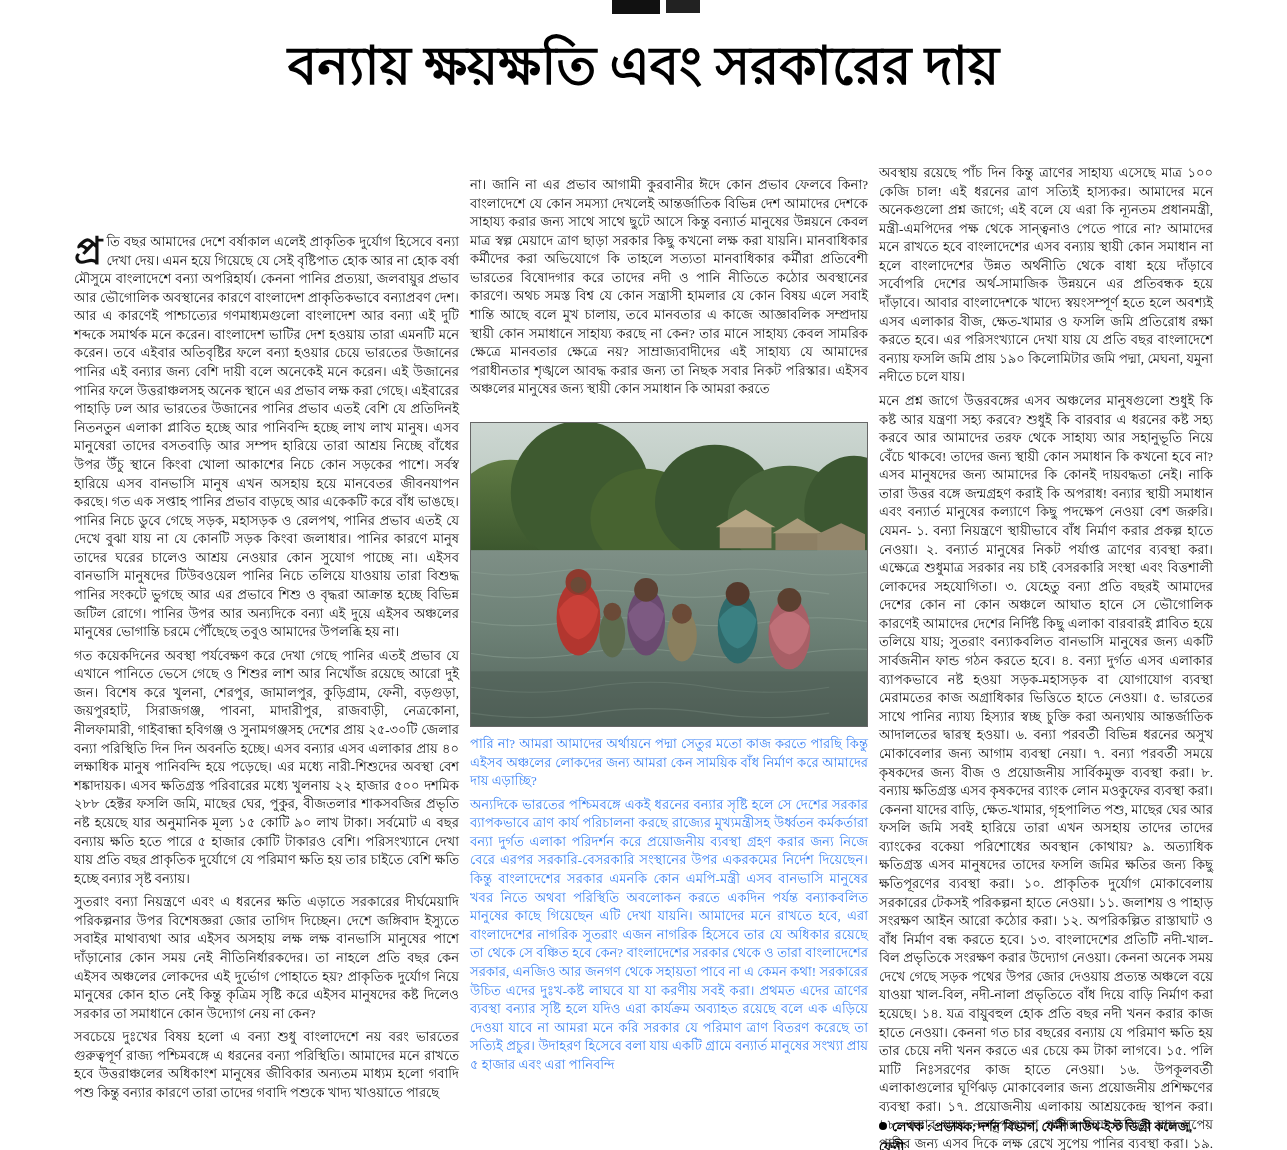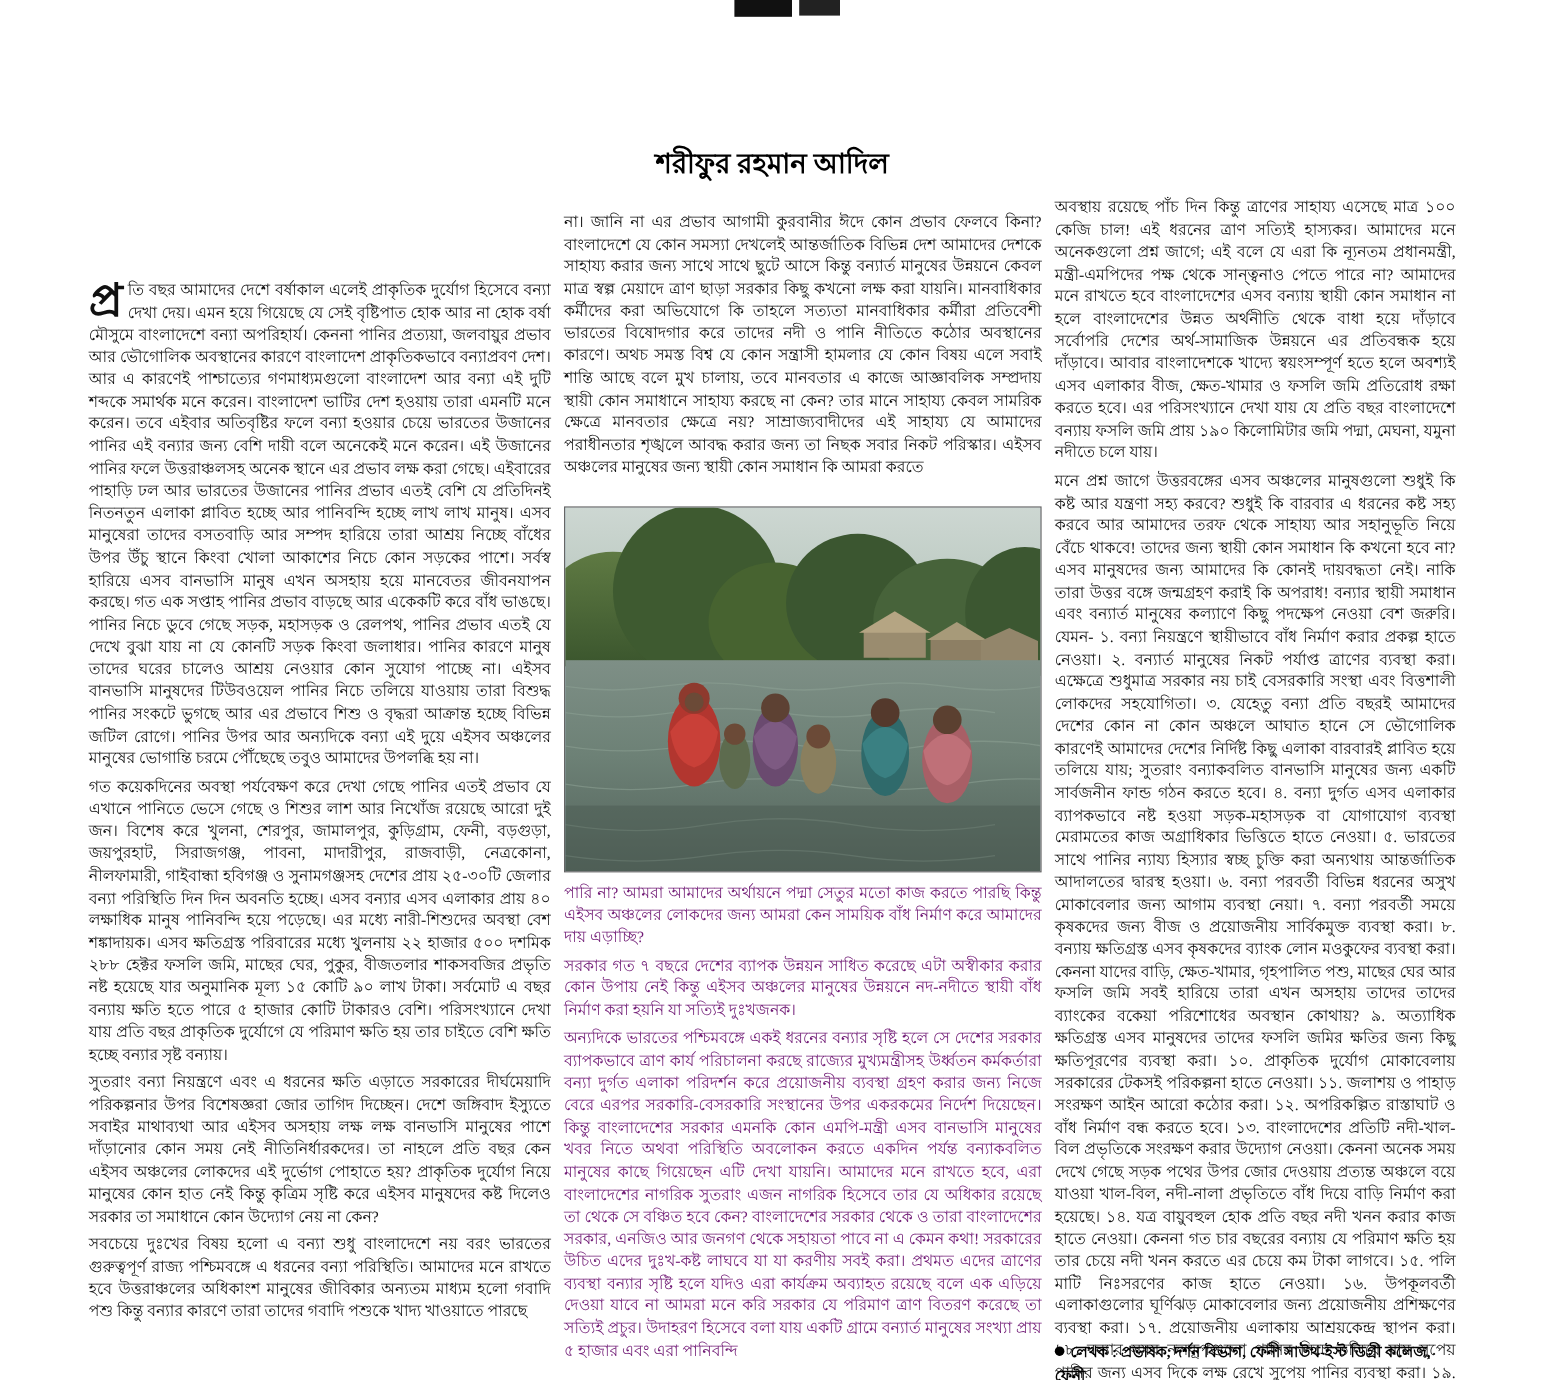--- a/index.html
+++ b/index.html
@@ -120,21 +120,21 @@
 
   .col2-after-photo {
     position: absolute;
     left: 470px;
     top: 735px;
     width: 398px;
     height: 413px;
     font-size: 13.1px;
     line-height: 1.42;
     text-align: justify;
-    color: #701a75;
+    color: #3b82f6;
   }
   .col2-after-photo p { margin: 0 0 5px 0; }
 
   .author-note {
     position: absolute;
     left: 879px;
     top: 1118px;
     width: 340px;
     font-size: 12.6px;
     font-weight: bold;
@@ -153,21 +153,21 @@
 </head>
 <body>
 
 <div class="page">
 
   <div class="topbar-wrap">
     <div class="topbar a"></div>
     <div class="topbar b"></div>
   </div>
 
-  <div class="byline">শরীফুর রহমান আদিল</div>
+  <div class="headline">বন্যায় ক্ষয়ক্ষতি এবং সরকারের দায়</div>
 
 
   <div class="col" id="col1">
     <p class="dropcap-para">প্রতি বছর আমাদের দেশে বর্ষাকাল এলেই প্রাকৃতিক দুর্যোগ হিসেবে বন্যা দেখা দেয়। এমন হয়ে গিয়েছে যে সেই বৃষ্টিপাত হোক আর না হোক বর্ষা মৌসুমে বাংলাদেশে বন্যা অপরিহার্য। কেননা পানির প্রত্যয়া, জলবায়ুর প্রভাব আর ভৌগোলিক অবস্থানের কারণে বাংলাদেশ প্রাকৃতিকভাবে বন্যাপ্রবণ দেশ। আর এ কারণেই পাশ্চাত্যের গণমাধ্যমগুলো বাংলাদেশ আর বন্যা এই দুটি শব্দকে সমার্থক মনে করেন। বাংলাদেশ ভাটির দেশ হওয়ায় তারা এমনটি মনে করেন। তবে এইবার অতিবৃষ্টির ফলে বন্যা হওয়ার চেয়ে ভারতের উজানের পানির এই বন্যার জন্য বেশি দায়ী বলে অনেকেই মনে করেন। এই উজানের পানির ফলে উত্তরাঞ্চলসহ অনেক স্থানে এর প্রভাব লক্ষ করা গেছে। এইবারের পাহাড়ি ঢল আর ভারতের উজানের পানির প্রভাব এতই বেশি যে প্রতিদিনই নিতনতুন এলাকা প্লাবিত হচ্ছে আর পানিবন্দি হচ্ছে লাখ লাখ মানুষ। এসব মানুষেরা তাদের বসতবাড়ি আর সম্পদ হারিয়ে তারা আশ্রয় নিচ্ছে বাঁধের উপর উঁচু স্থানে কিংবা খোলা আকাশের নিচে কোন সড়কের পাশে। সর্বস্ব হারিয়ে এসব বানভাসি মানুষ এখন অসহায় হয়ে মানবেতর জীবনযাপন করছে। গত এক সপ্তাহ পানির প্রভাব বাড়ছে আর একেকটি করে বাঁধ ভাঙছে। পানির নিচে ডুবে গেছে সড়ক, মহাসড়ক ও রেলপথ, পানির প্রভাব এতই যে দেখে বুঝা যায় না যে কোনটি সড়ক কিংবা জলাধার। পানির কারণে মানুষ তাদের ঘরের চালেও আশ্রয় নেওয়ার কোন সুযোগ পাচ্ছে না। এইসব বানভাসি মানুষদের টিউবওয়েল পানির নিচে তলিয়ে যাওয়ায় তারা বিশুদ্ধ পানির সংকটে ভুগছে আর এর প্রভাবে শিশু ও বৃদ্ধরা আক্রান্ত হচ্ছে বিভিন্ন জটিল রোগে। পানির উপর আর অন্যদিকে বন্যা এই দুয়ে এইসব অঞ্চলের মানুষের ভোগান্তি চরমে পৌঁছেছে তবুও আমাদের উপলব্ধি হয় না।</p>
     <p>গত কয়েকদিনের অবস্থা পর্যবেক্ষণ করে দেখা গেছে পানির এতই প্রভাব যে এখানে পানিতে ভেসে গেছে ও শিশুর লাশ আর নিখোঁজ রয়েছে আরো দুই জন। বিশেষ করে খুলনা, শেরপুর, জামালপুর, কুড়িগ্রাম, ফেনী, বড়গুড়া, জয়পুরহাট, সিরাজগঞ্জ, পাবনা, মাদারীপুর, রাজবাড়ী, নেত্রকোনা, নীলফামারী, গাইবান্ধা হবিগঞ্জ ও সুনামগঞ্জসহ দেশের প্রায় ২৫-৩০টি জেলার বন্যা পরিস্থিতি দিন দিন অবনতি হচ্ছে। এসব বন্যার এসব এলাকার প্রায় ৪০ লক্ষাধিক মানুষ পানিবন্দি হয়ে পড়েছে। এর মধ্যে নারী-শিশুদের অবস্থা বেশ শঙ্কাদায়ক। এসব ক্ষতিগ্রস্ত পরিবারের মধ্যে খুলনায় ২২ হাজার ৫০০ দশমিক ২৮৮ হেক্টর ফসলি জমি, মাছের ঘের, পুকুর, বীজতলার শাকসবজির প্রভৃতি নষ্ট হয়েছে যার অনুমানিক মূল্য ১৫ কোটি ৯০ লাখ টাকা। সর্বমোট এ বছর বন্যায় ক্ষতি হতে পারে ৫ হাজার কোটি টাকারও বেশি। পরিসংখ্যানে দেখা যায় প্রতি বছর প্রাকৃতিক দুর্যোগে যে পরিমাণ ক্ষতি হয় তার চাইতে বেশি ক্ষতি হচ্ছে বন্যার সৃষ্ট বন্যায়।</p>
     <p>সুতরাং বন্যা নিয়ন্ত্রণে এবং এ ধরনের ক্ষতি এড়াতে সরকারের দীর্ঘমেয়াদি পরিকল্পনার উপর বিশেষজ্ঞরা জোর তাগিদ দিচ্ছেন। দেশে জঙ্গিবাদ ইস্যুতে সবাইর মাথাব্যথা আর এইসব অসহায় লক্ষ লক্ষ বানভাসি মানুষের পাশে দাঁড়ানোর কোন সময় নেই নীতিনির্ধারকদের। তা নাহলে প্রতি বছর কেন এইসব অঞ্চলের লোকদের এই দুর্ভোগ পোহাতে হয়? প্রাকৃতিক দুর্যোগ নিয়ে মানুষের কোন হাত নেই কিন্তু কৃত্রিম সৃষ্টি করে এইসব মানুষদের কষ্ট দিলেও সরকার তা সমাধানে কোন উদ্যোগ নেয় না কেন?</p>
     <p>সবচেয়ে দুঃখের বিষয় হলো এ বন্যা শুধু বাংলাদেশে নয় বরং ভারতের গুরুত্বপূর্ণ রাজ্য পশ্চিমবঙ্গে এ ধরনের বন্যা পরিস্থিতি। আমাদের মনে রাখতে হবে উত্তরাঞ্চলের অধিকাংশ মানুষের জীবিকার অন্যতম মাধ্যম হলো গবাদি পশু কিন্তু বন্যার কারণে তারা তাদের গবাদি পশুকে খাদ্য খাওয়াতে পারছে</p>
   </div>
 
   <div class="col" id="col2">
@@ -242,21 +242,20 @@
         <path d="M300 204 q20 -28 40 0 q-4 25 -20 29 q-16 -4 -20 -29z" fill="#bf7078"></path>
         <circle cx="320" cy="178" r="12" fill="#5b4030"></circle>
       </g>
 
       <rect x="0" y="250" width="398" height="55" fill="#4a584f" opacity="0.45"></rect>
     </svg>
   </div>
 
   <div class="col2-after-photo">
     <p>পারি না? আমরা আমাদের অর্থায়নে পদ্মা সেতুর মতো কাজ করতে পারছি কিন্তু এইসব অঞ্চলের লোকদের জন্য আমরা কেন সাময়িক বাঁধ নির্মাণ করে আমাদের দায় এড়াচ্ছি?</p>
-    <p>সরকার গত ৭ বছরে দেশের ব্যাপক উন্নয়ন সাধিত করেছে এটা অস্বীকার করার কোন উপায় নেই কিন্তু এইসব অঞ্চলের মানুষের উন্নয়নে নদ-নদীতে স্থায়ী বাঁধ নির্মাণ করা হয়নি যা সত্যিই দুঃখজনক।</p>
     <p>অন্যদিকে ভারতের পশ্চিমবঙ্গে একই ধরনের বন্যার সৃষ্টি হলে সে দেশের সরকার ব্যাপকভাবে ত্রাণ কার্য পরিচালনা করছে রাজ্যের মুখ্যমন্ত্রীসহ উর্ধ্বতন কর্মকর্তারা বন্যা দুর্গত এলাকা পরিদর্শন করে প্রয়োজনীয় ব্যবস্থা গ্রহণ করার জন্য নিজে বেরে এরপর সরকারি-বেসরকারি সংস্থানের উপর একরকমের নির্দেশ দিয়েছেন। কিন্তু বাংলাদেশের সরকার এমনকি কোন এমপি-মন্ত্রী এসব বানভাসি মানুষের খবর নিতে অথবা পরিস্থিতি অবলোকন করতে একদিন পর্যন্ত বন্যাকবলিত মানুষের কাছে গিয়েছেন এটি দেখা যায়নি। আমাদের মনে রাখতে হবে, এরা বাংলাদেশের নাগরিক সুতরাং এজন নাগরিক হিসেবে তার যে অধিকার রয়েছে তা থেকে সে বঞ্চিত হবে কেন? বাংলাদেশের সরকার থেকে ও তারা বাংলাদেশের সরকার, এনজিও আর জনগণ থেকে সহায়তা পাবে না এ কেমন কথা! সরকারের উচিত এদের দুঃখ-কষ্ট লাঘবে যা যা করণীয় সবই করা। প্রথমত এদের ত্রাণের ব্যবস্থা বন্যার সৃষ্টি হলে যদিও এরা কার্যক্রম অব্যাহত রয়েছে বলে এক এড়িয়ে দেওয়া যাবে না আমরা মনে করি সরকার যে পরিমাণ ত্রাণ বিতরণ করেছে তা সত্যিই প্রচুর। উদাহরণ হিসেবে বলা যায় একটি গ্রামে বন্যার্ত মানুষের সংখ্যা প্রায় ৫ হাজার এবং এরা পানিবন্দি</p>
   </div>
 
   <div class="col" id="col3">
     <p>অবস্থায় রয়েছে পাঁচ দিন কিন্তু ত্রাণের সাহায্য এসেছে মাত্র ১০০ কেজি চাল! এই ধরনের ত্রাণ সত্যিই হাস্যকর। আমাদের মনে অনেকগুলো প্রশ্ন জাগে; এই বলে যে এরা কি ন্যূনতম প্রধানমন্ত্রী, মন্ত্রী-এমপিদের পক্ষ থেকে সান্ত্বনাও পেতে পারে না? আমাদের মনে রাখতে হবে বাংলাদেশের এসব বন্যায় স্থায়ী কোন সমাধান না হলে বাংলাদেশের উন্নত অর্থনীতি থেকে বাধা হয়ে দাঁড়াবে সর্বোপরি দেশের অর্থ-সামাজিক উন্নয়নে এর প্রতিবন্ধক হয়ে দাঁড়াবে। আবার বাংলাদেশকে খাদ্যে স্বয়ংসম্পূর্ণ হতে হলে অবশ্যই এসব এলাকার বীজ, ক্ষেত-খামার ও ফসলি জমি প্রতিরোধ রক্ষা করতে হবে। এর পরিসংখ্যানে দেখা যায় যে প্রতি বছর বাংলাদেশে বন্যায় ফসলি জমি প্রায় ১৯০ কিলোমিটার জমি পদ্মা, মেঘনা, যমুনা নদীতে চলে যায়।</p>
     <p>মনে প্রশ্ন জাগে উত্তরবঙ্গের এসব অঞ্চলের মানুষগুলো শুধুই কি কষ্ট আর যন্ত্রণা সহ্য করবে? শুধুই কি বারবার এ ধরনের কষ্ট সহ্য করবে আর আমাদের তরফ থেকে সাহায্য আর সহানুভূতি নিয়ে বেঁচে থাকবে! তাদের জন্য স্থায়ী কোন সমাধান কি কখনো হবে না? এসব মানুষদের জন্য আমাদের কি কোনই দায়বদ্ধতা নেই। নাকি তারা উত্তর বঙ্গে জন্মগ্রহণ করাই কি অপরাধ! বন্যার স্থায়ী সমাধান এবং বন্যার্ত মানুষের কল্যাণে কিছু পদক্ষেপ নেওয়া বেশ জরুরি। যেমন- ১. বন্যা নিয়ন্ত্রণে স্থায়ীভাবে বাঁধ নির্মাণ করার প্রকল্প হাতে নেওয়া। ২. বন্যার্ত মানুষের নিকট পর্যাপ্ত ত্রাণের ব্যবস্থা করা। এক্ষেত্রে শুধুমাত্র সরকার নয় চাই বেসরকারি সংস্থা এবং বিত্তশালী লোকদের সহযোগিতা। ৩. যেহেতু বন্যা প্রতি বছরই আমাদের দেশের কোন না কোন অঞ্চলে আঘাত হানে সে ভৌগোলিক কারণেই আমাদের দেশের নির্দিষ্ট কিছু এলাকা বারবারই প্লাবিত হয়ে তলিয়ে যায়; সুতরাং বন্যাকবলিত বানভাসি মানুষের জন্য একটি সার্বজনীন ফান্ড গঠন করতে হবে। ৪. বন্যা দুর্গত এসব এলাকার ব্যাপকভাবে নষ্ট হওয়া সড়ক-মহাসড়ক বা যোগাযোগ ব্যবস্থা মেরামতের কাজ অগ্রাধিকার ভিত্তিতে হাতে নেওয়া। ৫. ভারতের সাথে পানির ন্যায্য হিস্যার স্বচ্ছ চুক্তি করা অন্যথায় আন্তর্জাতিক আদালতের দ্বারস্থ হওয়া। ৬. বন্যা পরবর্তী বিভিন্ন ধরনের অসুখ মোকাবেলার জন্য আগাম ব্যবস্থা নেয়া। ৭. বন্যা পরবর্তী সময়ে কৃষকদের জন্য বীজ ও প্রয়োজনীয় সার্বিকমুক্ত ব্যবস্থা করা। ৮. বন্যায় ক্ষতিগ্রস্ত এসব কৃষকদের ব্যাংক লোন মওকুফের ব্যবস্থা করা। কেননা যাদের বাড়ি, ক্ষেত-খামার, গৃহপালিত পশু, মাছের ঘের আর ফসলি জমি সবই হারিয়ে তারা এখন অসহায় তাদের তাদের ব্যাংকের বকেয়া পরিশোধের অবস্থান কোথায়? ৯. অত্যাধিক ক্ষতিগ্রস্ত এসব মানুষদের তাদের ফসলি জমির ক্ষতির জন্য কিছু ক্ষতিপূরণের ব্যবস্থা করা। ১০. প্রাকৃতিক দুর্যোগ মোকাবেলায় সরকারের টেকসই পরিকল্পনা হাতে নেওয়া। ১১. জলাশয় ও পাহাড় সংরক্ষণ আইন আরো কঠোর করা। ১২. অপরিকল্পিত রাস্তাঘাট ও বাঁধ নির্মাণ বন্ধ করতে হবে। ১৩. বাংলাদেশের প্রতিটি নদী-খাল-বিল প্রভৃতিকে সংরক্ষণ করার উদ্যোগ নেওয়া। কেননা অনেক সময় দেখে গেছে সড়ক পথের উপর জোর দেওয়ায় প্রত্যন্ত অঞ্চলে বয়ে যাওয়া খাল-বিল, নদী-নালা প্রভৃতিতে বাঁধ দিয়ে বাড়ি নির্মাণ করা হয়েছে। ১৪. যত্র বায়ুবহুল হোক প্রতি বছর নদী খনন করার কাজ হাতে নেওয়া। কেননা গত চার বছরের বন্যায় যে পরিমাণ ক্ষতি হয় তার চেয়ে নদী খনন করতে এর চেয়ে কম টাকা লাগবে। ১৫. পলি মাটি নিঃসরণের কাজ হাতে নেওয়া। ১৬. উপকূলবর্তী এলাকাগুলোর ঘূর্ণিঝড় মোকাবেলার জন্য প্রয়োজনীয় প্রশিক্ষণের ব্যবস্থা করা। ১৭. প্রয়োজনীয় এলাকায় আশ্রয়কেন্দ্র স্থাপন করা। ১৮. বন্যার সময় নলকূপগুলো পানির নিচে তলিয়ে যায় সুপেয় পানির জন্য এসব দিকে লক্ষ রেখে সুপেয় পানির ব্যবস্থা করা। ১৯. সর্বোপরি এসব বানভাসি মানুষের পুনর্বাসনের ব্যবস্থার দিকে সর্বোচ্চ গুরুত্ব দেওয়া।</p>
   </div>
 
   <div class="author-note">
     <span class="bullet"></span><span>লেখক : প্রভাষক, দর্শন বিভাগ, ফেনী সাউথ-ইস্ট ডিগ্রী কলেজ, ফেনী</span>

